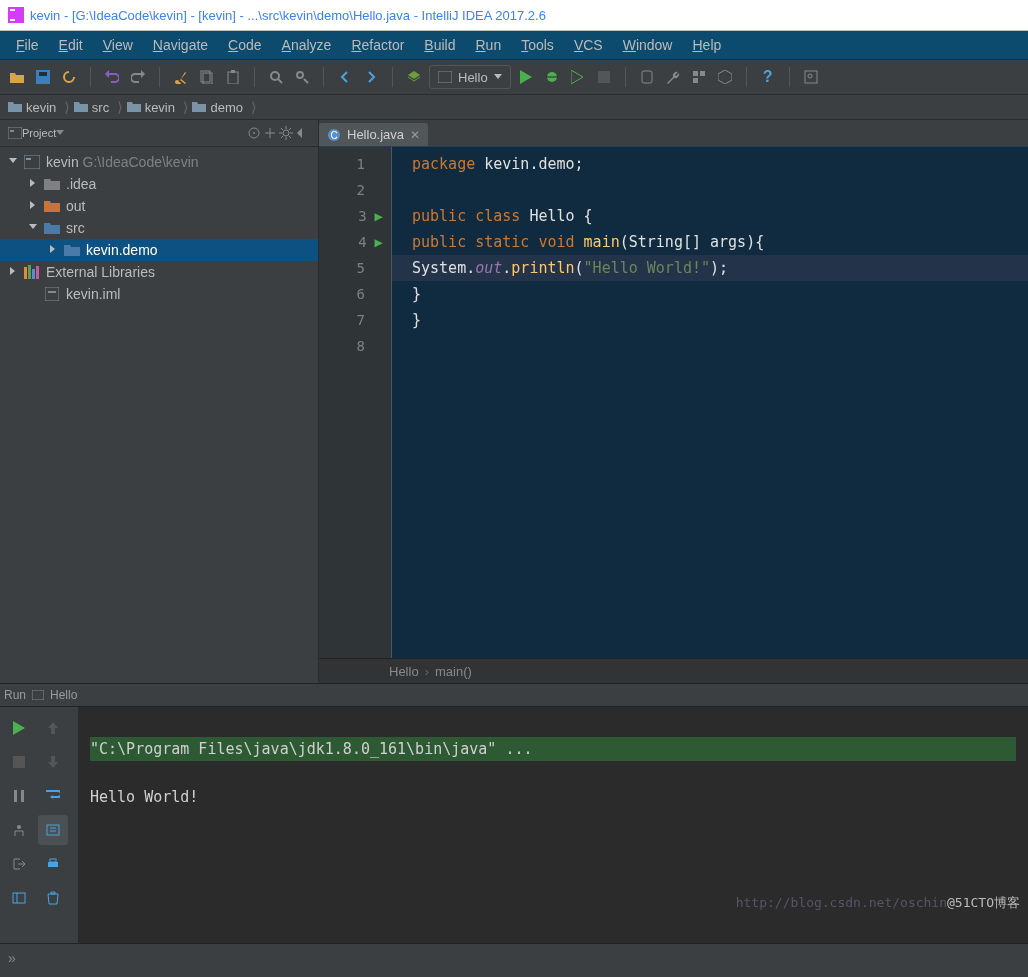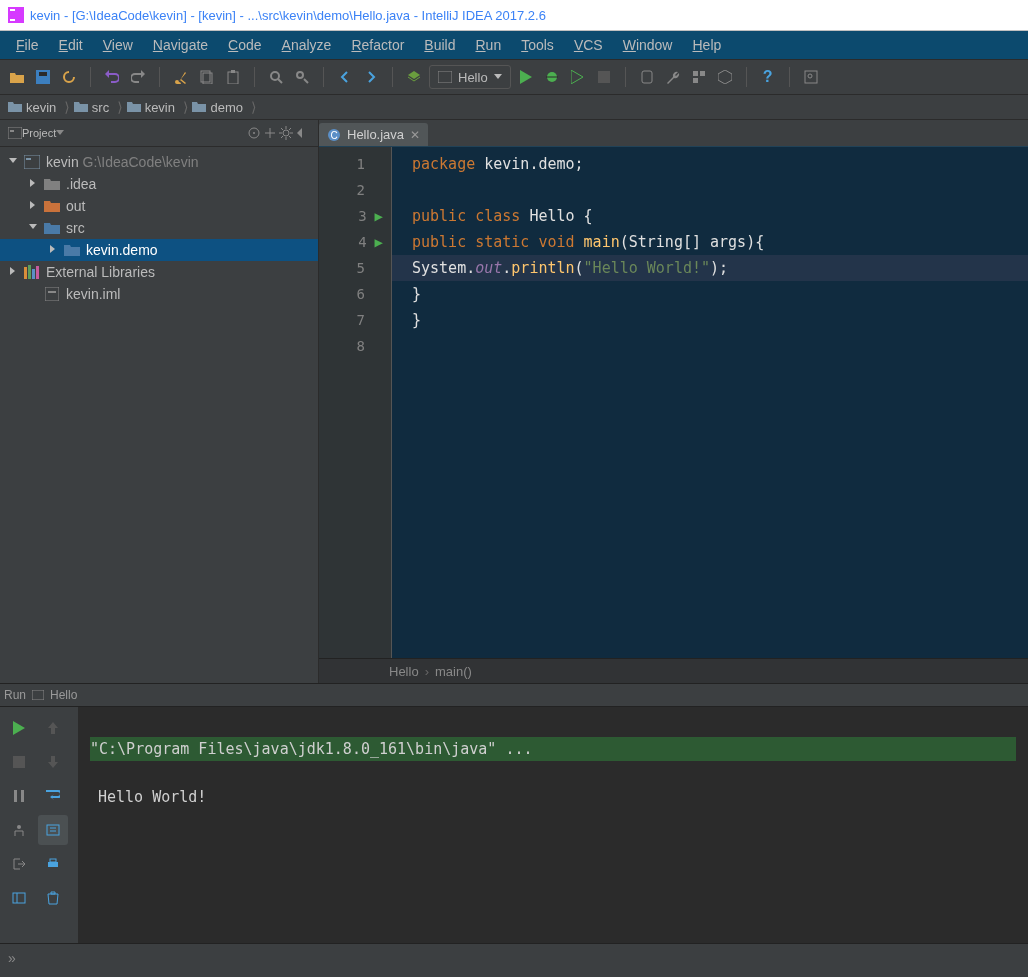--- a/index.html
+++ b/index.html
@@ -743,20 +743,23 @@
         </svg>
       </span>
     <span class="rtb">
         <svg width="12" height="14">
           <path d="M1 3h10l-1 10H2zM4 1h4v2H4z" fill="none" stroke="#4aa3df"></path>
         </svg>
       </span>
   </div>
   <div class="console">
 <span class="hl" style="display: block;">"C:\Program Files\java\jdk1.8.0_161\bin\java" ...</span>
-<span style="display: block; margin-left: 8px;">Hello World!</span>
+<span style="display: block;">Hello World!</span>
 <span style="display: block;"></span>
+    <div class="watermark">
+      <span>http://blog.csdn.net/oschin</span><span class="cto">@51CTO博客</span>
+    </div>
   </div>
 </div>
 
 <div class="bottom-strip">
   <span style="font-size:14px;">»</span>
 </div>
 
 </body></html>

